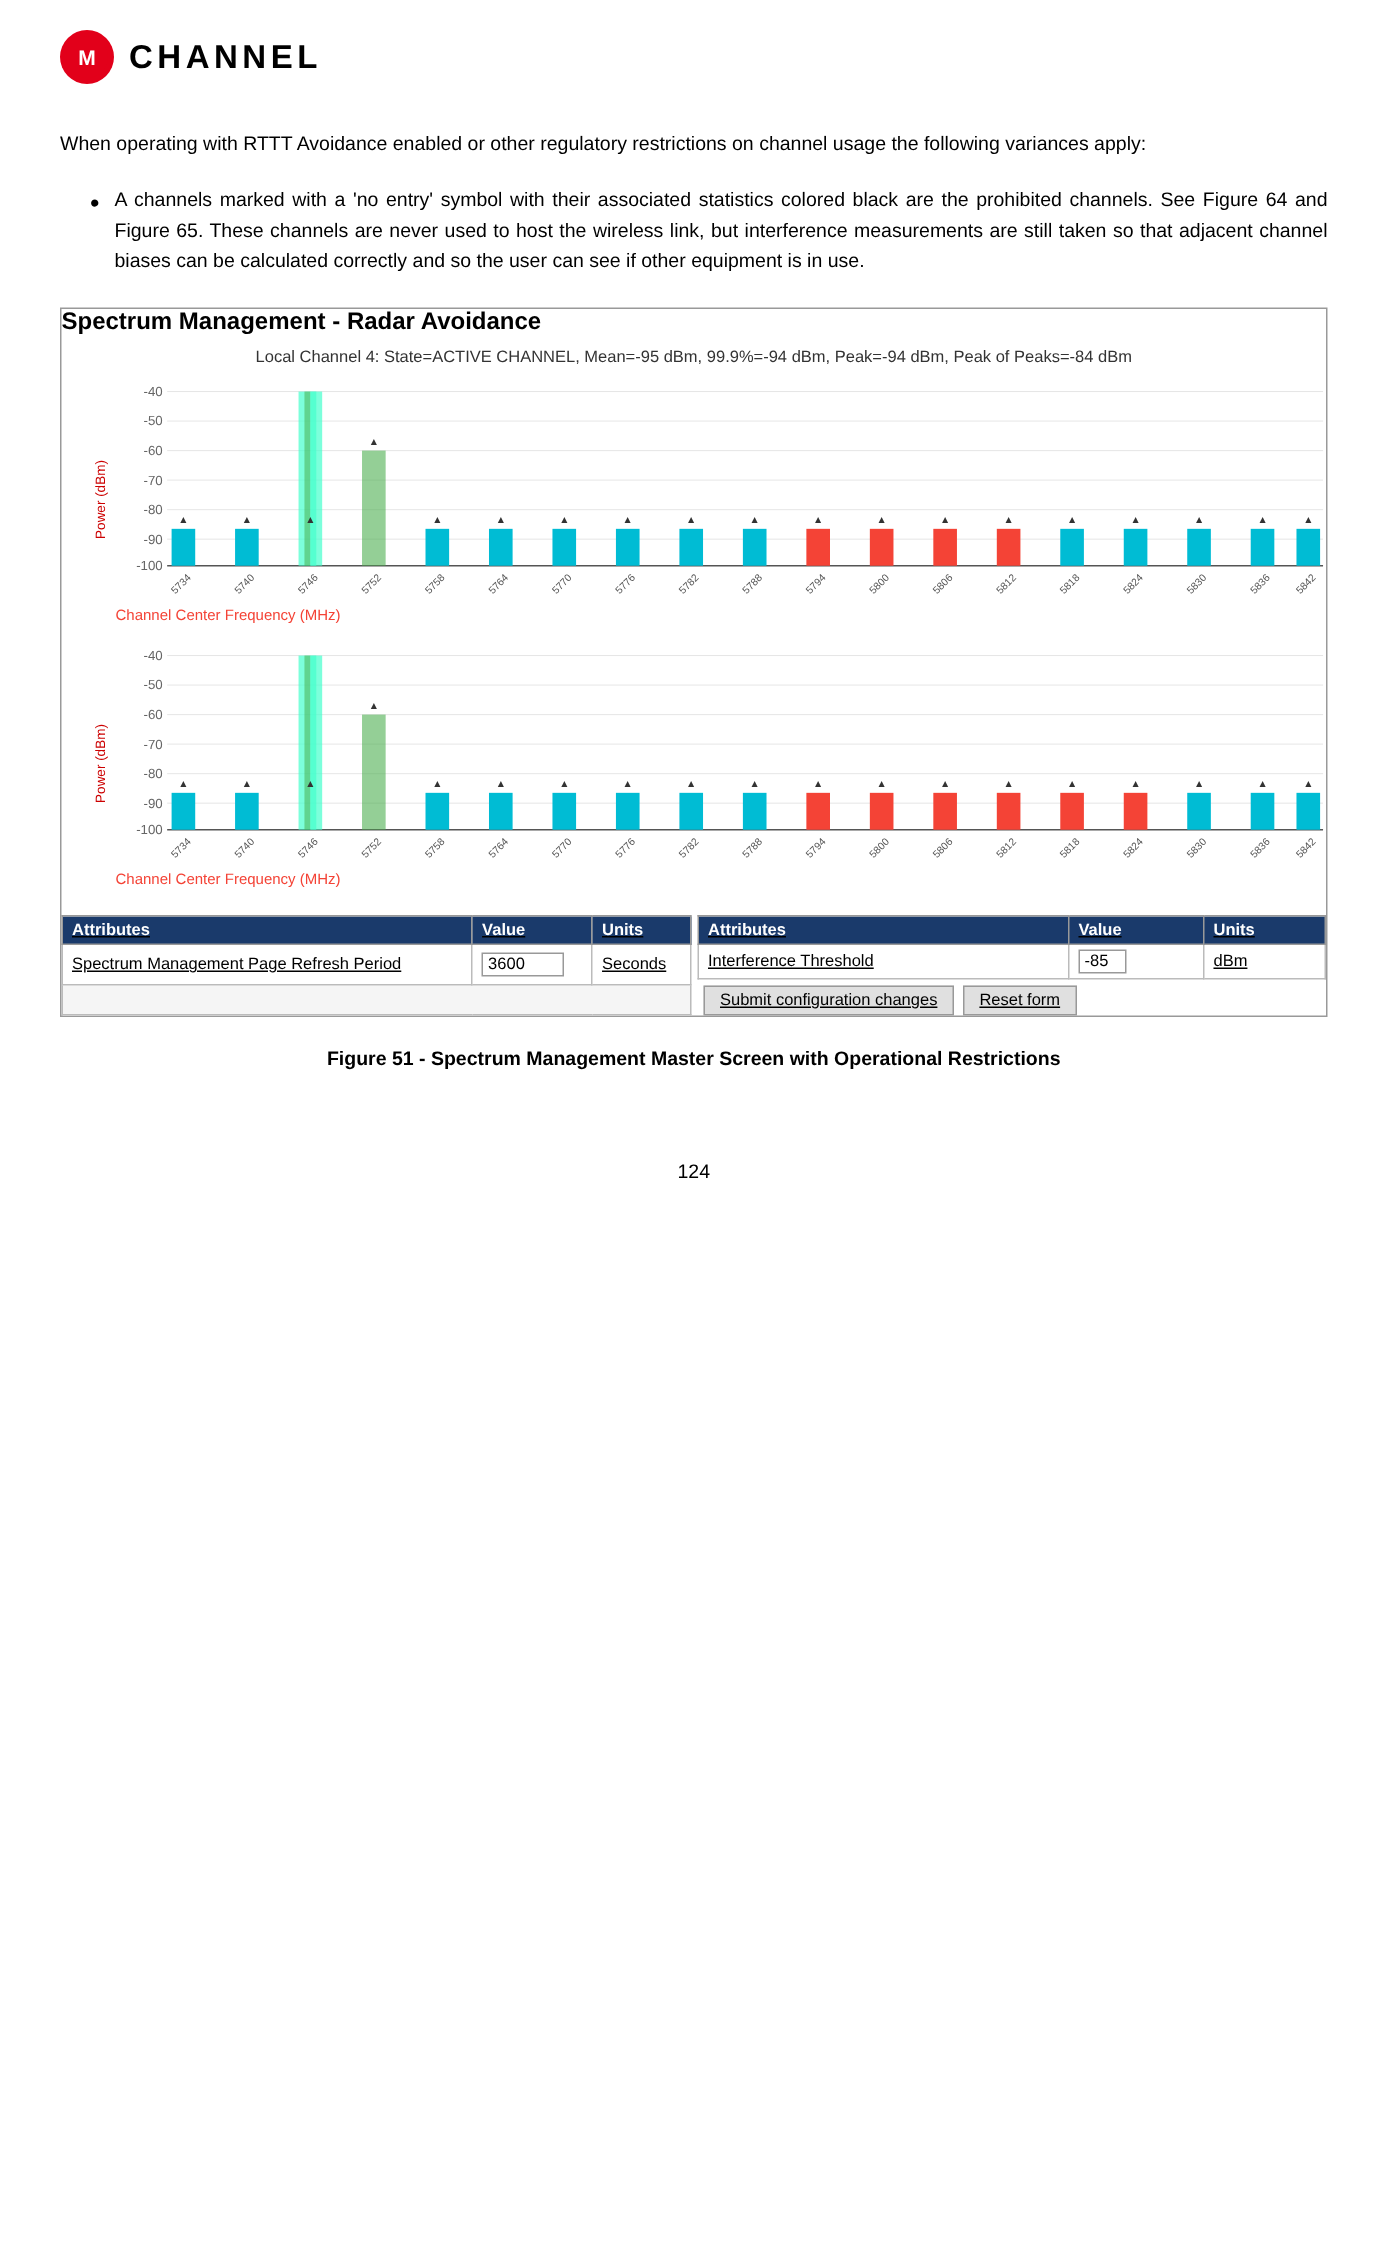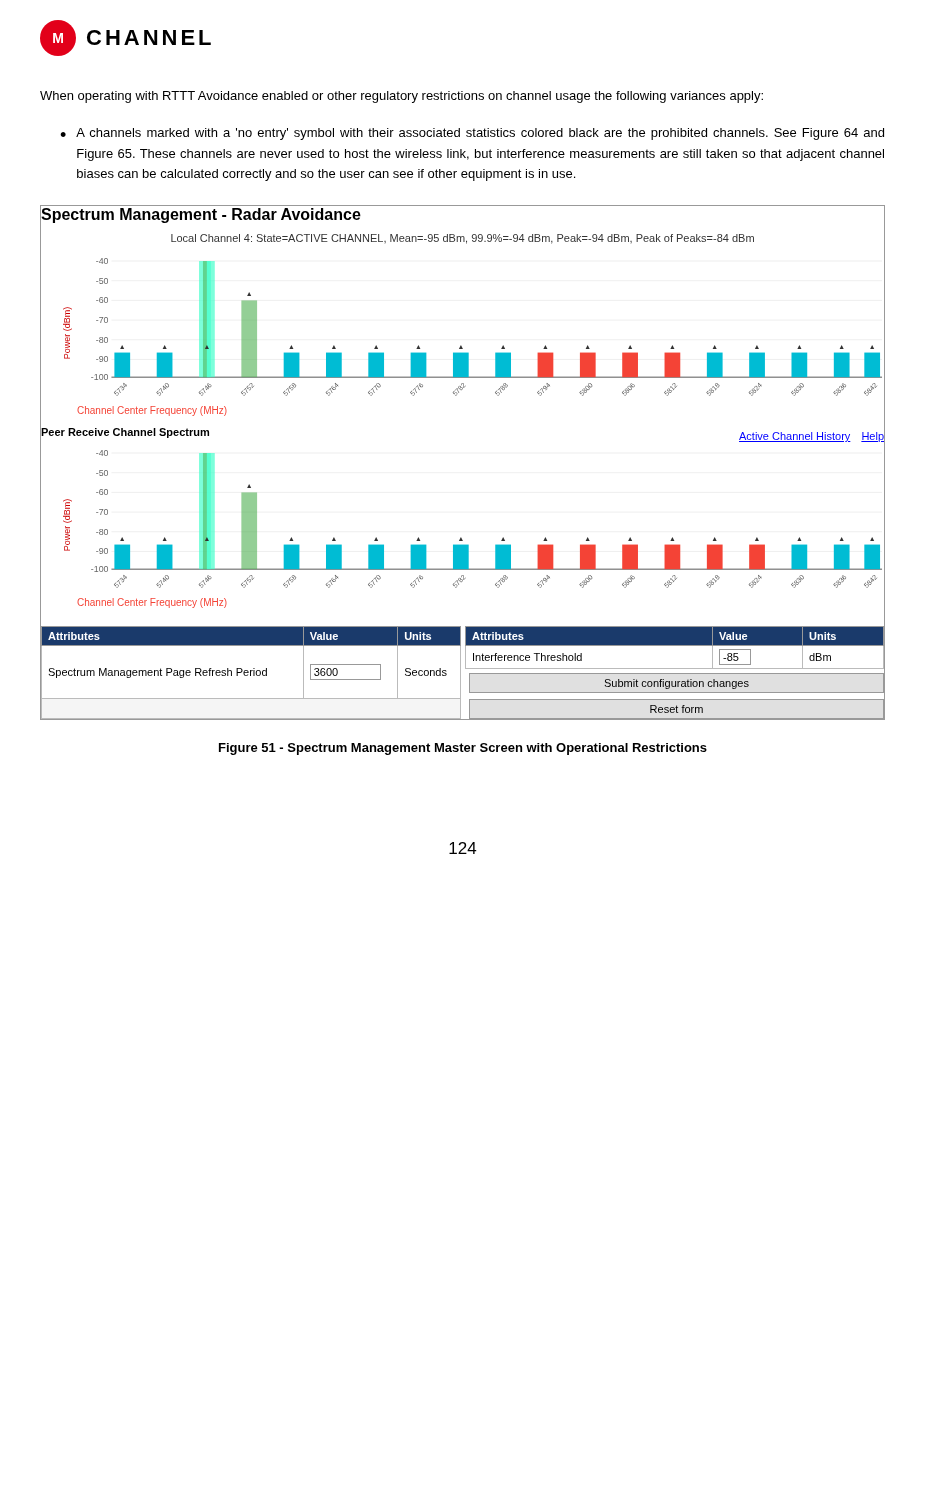--- a/index.html
+++ b/index.html
@@ -127,39 +127,38 @@
       border: 1px solid #999;
       padding: 1px 4px;
       font-size: 11px;
       width: 60px;
     }
     .config-buttons {
       display: flex;
       gap: 6px;
       margin-top: 4px;
       margin-left: 4px;
-      flex-direction: column;
     }
     .config-buttons button {
       font-size: 11px;
       padding: 3px 10px;
       background: #e0e0e0;
       border: 1px solid #999;
       cursor: pointer;
     }
     .figure-caption {
       text-align: center;
       font-size: 13px;
       font-weight: bold;
       margin: 16px 0;
     }
     .page-number {
       text-align: center;
-      font-size: 17px;
-      margin-top: 84px;
+      font-size: 13px;
+      margin-top: 60px;
     }
     .spectrum-svg {
       width: 100%;
       height: 150px;
     }
   </style>
 </head>
 <body>
 
 <div class="header">
@@ -281,27 +280,20 @@
 
         <rect x="800" y="103" width="16" height="25" fill="#00bcd4"></rect>
         <text x="808" y="99" text-anchor="middle" font-size="7" fill="#333">▲</text>
         <text x="808" y="142" text-anchor="middle" font-size="7" fill="#555" transform="rotate(-45,808,142)">5842</text>
       </svg>
       <div class="freq-label">Channel  Center Frequency (MHz)</div>
     </div>
   </div>
 
   <div class="chart-section" style="margin-top:8px;">
-    <div style="display:flex;justify-content:space-between;align-items:center;">
-      <div class="chart-label">Peer Receive Channel Spectrum</div>
-      <div class="chart-links">
-        <a>Active Channel History</a>
-        <a>Help</a>
-      </div>
-    </div>
     <div style="position:relative; padding-left:36px;">
       <div style="position:absolute;left:0;top:50%;transform:translateY(-50%) rotate(-90deg);font-size:9px;color:#c00;white-space:nowrap;">Power (dBm)</div>
       <svg class="spectrum-svg" viewBox="0 0 820 150" xmlns="http://www.w3.org/2000/svg">
         <line x1="35" y1="10" x2="818" y2="10" stroke="#ddd" stroke-width="0.5"></line>
         <line x1="35" y1="30" x2="818" y2="30" stroke="#ddd" stroke-width="0.5"></line>
         <line x1="35" y1="50" x2="818" y2="50" stroke="#ddd" stroke-width="0.5"></line>
         <line x1="35" y1="70" x2="818" y2="70" stroke="#ddd" stroke-width="0.5"></line>
         <line x1="35" y1="90" x2="818" y2="90" stroke="#ddd" stroke-width="0.5"></line>
         <line x1="35" y1="110" x2="818" y2="110" stroke="#ddd" stroke-width="0.5"></line>
         <line x1="35" y1="128" x2="818" y2="128" stroke="#555" stroke-width="1"></line>
@@ -371,35 +363,35 @@
         <text x="777" y="99" text-anchor="middle" font-size="7" fill="#333">▲</text>
         <text x="777" y="142" text-anchor="middle" font-size="7" fill="#555" transform="rotate(-45,777,142)">5836</text>
         <rect x="800" y="103" width="16" height="25" fill="#00bcd4"></rect>
         <text x="808" y="99" text-anchor="middle" font-size="7" fill="#333">▲</text>
         <text x="808" y="142" text-anchor="middle" font-size="7" fill="#555" transform="rotate(-45,808,142)">5842</text>
       </svg>
       <div class="freq-label">Channel  Center Frequency (MHz)</div>
     </div>
   </div>
 
-  <div style="display:flex;gap:0;margin-top:8px;">
+  <div style="display:flex;gap:0;margin-top:8px;text-decoration:underline;">
 
     <table class="config-table" style="flex:1;margin-right:4px;">
       <thead>
         <tr>
           <th>Attributes</th>
           <th>Value</th>
           <th>Units</th>
         </tr>
       </thead>
       <tbody>
         <tr>
           <td>Spectrum Management Page Refresh Period</td>
           <td>
-            <input type="text" style="width: 71px; border: 1px solid rgb(153, 153, 153); padding: 1px 3px; font-size: 11px;" value="3600">
+            <input type="text" style="width: 55px; border: 1px solid rgb(153, 153, 153); padding: 1px 3px; font-size: 11px;" value="3600">
           </td>
           <td>Seconds</td>
         </tr>
         <tr>
           <td colspan="3" style="height:20px;background:#f5f5f5;"></td>
         </tr>
       </tbody>
     </table>
 
     <div style="flex:1;">

